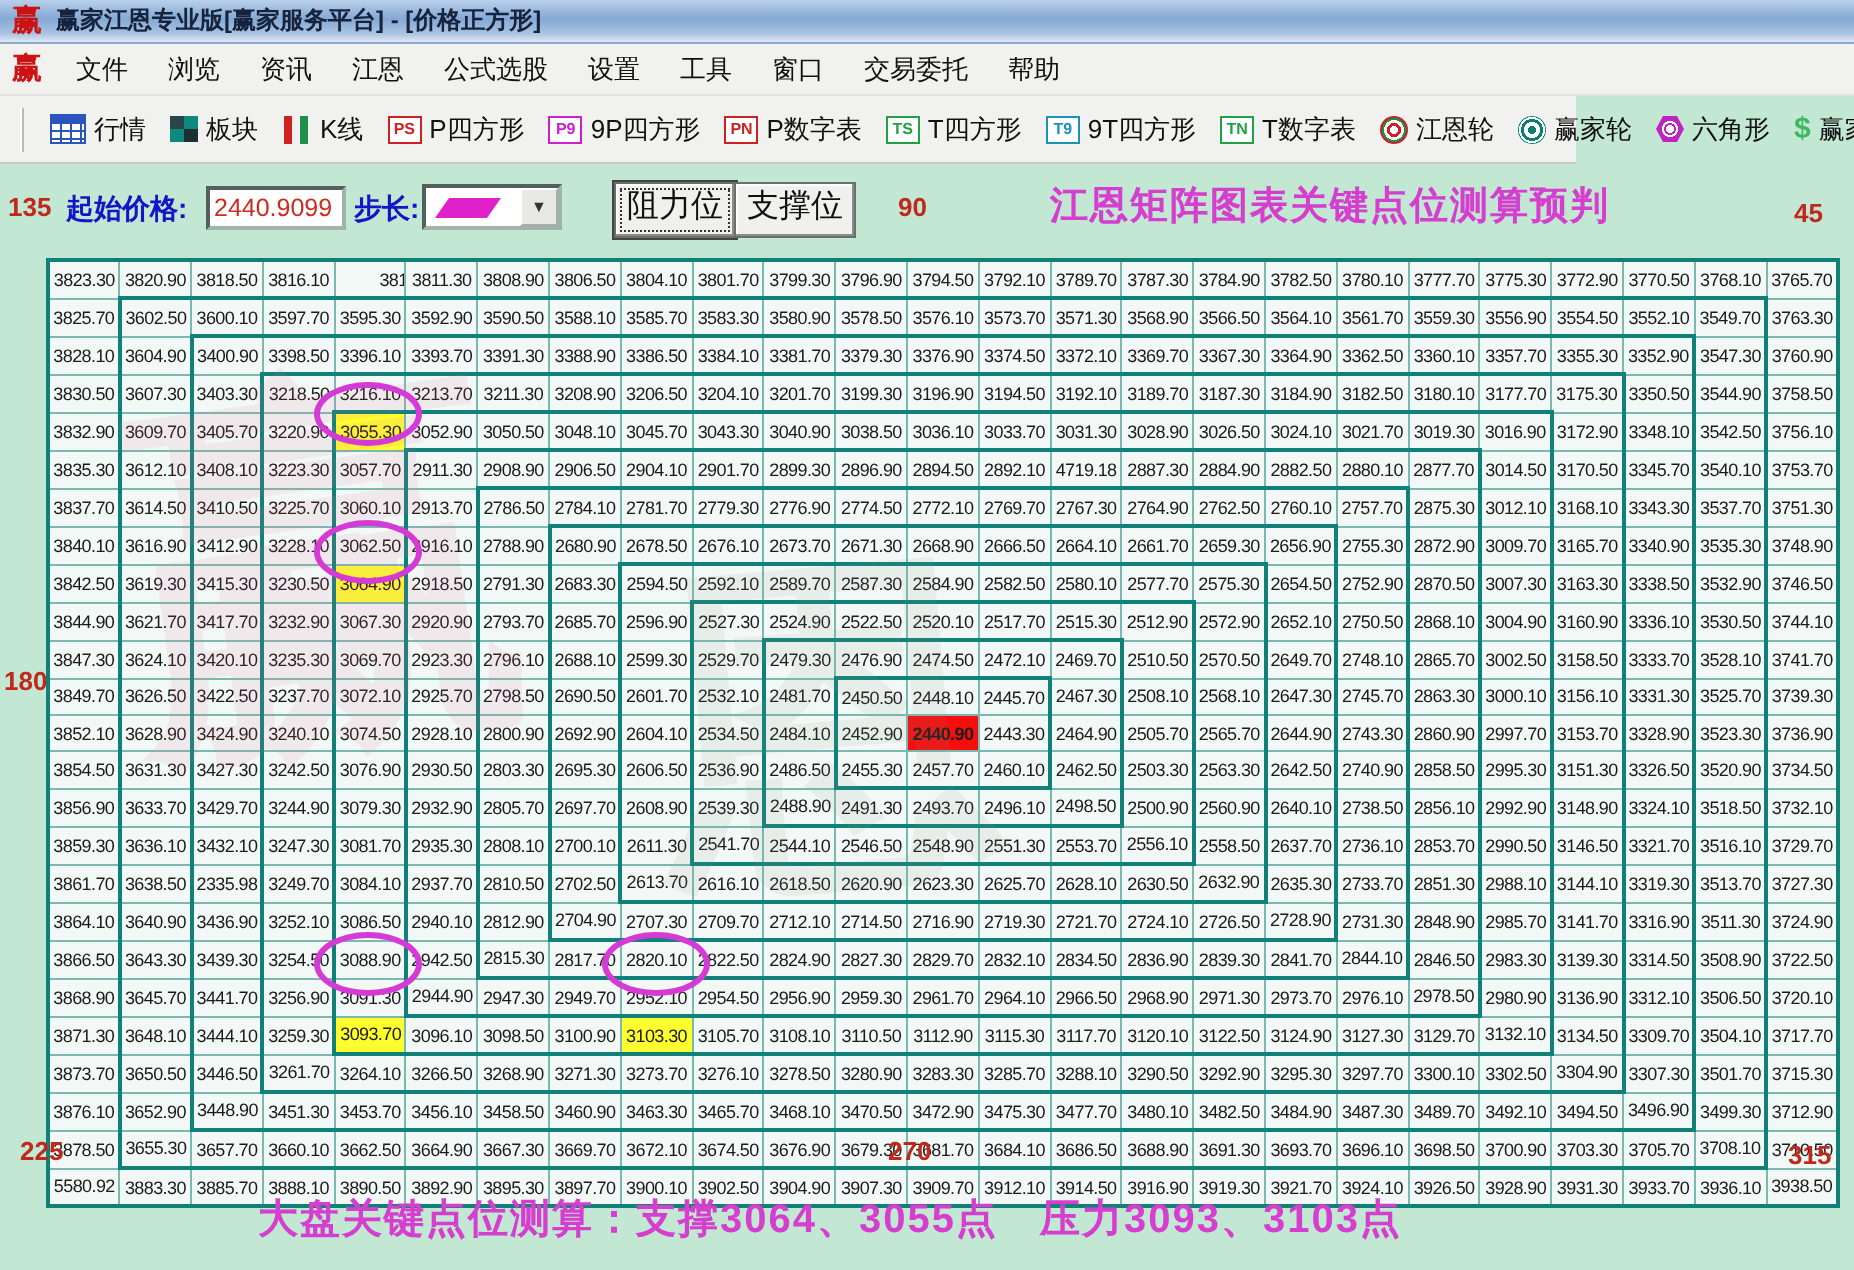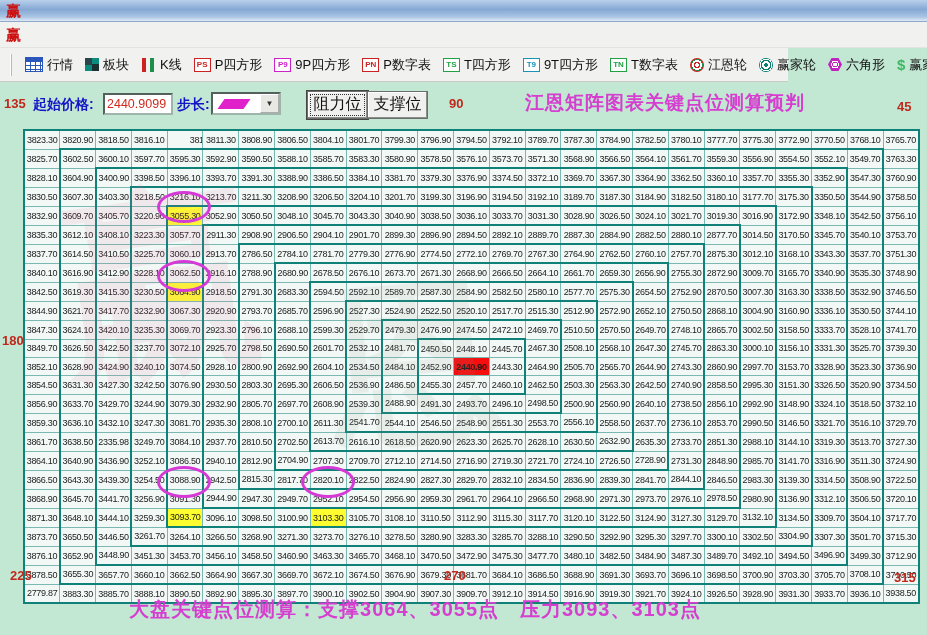--- a/index.html
+++ b/index.html
@@ -64,24 +64,26 @@
   .wm1{left:60px;top:150px;font-size:200px;color:#e86aa8;opacity:0.10;transform:rotate(-8deg);}
   .wm2{left:330px;top:250px;font-size:170px;color:#8a9a96;opacity:0.10;transform:rotate(-5deg);}
   .footer{position:absolute;left:0;top:596px;width:830px;text-align:center;font-size:20px;font-weight:bold;
     color:#d63ed0;letter-spacing:1px;}
 </style>
 </head>
 <body>
 
 <div class="titlebar">
   <span class="logo-glyph">赢</span>
+  <span class="title-text">赢家江恩专业版[赢家服务平台] - [价格正方形]</span>
 </div>
 
 <div class="menubar">
   <span class="logo-glyph">赢</span>
+  <span id="menu-items"><span class="menu-item">文件</span><span class="menu-item">浏览</span><span class="menu-item">资讯</span><span class="menu-item">江恩</span><span class="menu-item">公式选股</span><span class="menu-item">设置</span><span class="menu-item">工具</span><span class="menu-item">窗口</span><span class="menu-item">交易委托</span><span class="menu-item">帮助</span></span>
 </div>
 
 <div class="toolbar">
   <span class="grip"></span>
   <span id="toolbar-items" style="display:flex;align-items:center;">
       <span class="tool-item">
         <span class="ic ic-table"></span>
         <span>行情</span>
       </span>
       <span class="tool-item">
@@ -295,21 +297,21 @@
         <td class="" style="border-width: 1px 1px 1px 2px; border-style: solid; border-color: rgb(121, 185, 177) rgb(121, 185, 177) rgb(121, 185, 177) rgb(16, 129, 120);">3057.70</td>
         <td class="c-red" style="border-width: 2px 1px 1px 2px; border-style: solid; border-color: rgb(16, 129, 120) rgb(121, 185, 177) rgb(121, 185, 177) rgb(16, 129, 120);">2911.30</td>
         <td class="" style="border-width: 2px 1px 1px; border-style: solid; border-color: rgb(16, 129, 120) rgb(121, 185, 177) rgb(121, 185, 177);">2908.90</td>
         <td class="" style="border-width: 2px 1px 1px; border-style: solid; border-color: rgb(16, 129, 120) rgb(121, 185, 177) rgb(121, 185, 177);">2906.50</td>
         <td class="" style="border-width: 2px 1px 1px; border-style: solid; border-color: rgb(16, 129, 120) rgb(121, 185, 177) rgb(121, 185, 177);">2904.10</td>
         <td class="" style="border-width: 2px 1px 1px; border-style: solid; border-color: rgb(16, 129, 120) rgb(121, 185, 177) rgb(121, 185, 177);">2901.70</td>
         <td class="" style="border-width: 2px 1px 1px; border-style: solid; border-color: rgb(16, 129, 120) rgb(121, 185, 177) rgb(121, 185, 177);">2899.30</td>
         <td class="" style="border-width: 2px 1px 1px; border-style: solid; border-color: rgb(16, 129, 120) rgb(121, 185, 177) rgb(121, 185, 177);">2896.90</td>
         <td class="c-mag" style="border-width: 2px 1px 1px; border-style: solid; border-color: rgb(16, 129, 120) rgb(121, 185, 177) rgb(121, 185, 177);">2894.50</td>
         <td class="" style="border-width: 2px 1px 1px; border-style: solid; border-color: rgb(16, 129, 120) rgb(121, 185, 177) rgb(121, 185, 177);">2892.10</td>
-        <td class="" style="border-width: 2px 1px 1px; border-style: solid; border-color: rgb(16, 129, 120) rgb(121, 185, 177) rgb(121, 185, 177);">2889.70</td>
+        <td class="" style="border-width: 2px 1px 1px; border-style: solid; border-color: rgb(16, 129, 120) rgb(121, 185, 177) rgb(121, 185, 177);">4719.18</td>
         <td class="" style="border-width: 2px 1px 1px; border-style: solid; border-color: rgb(16, 129, 120) rgb(121, 185, 177) rgb(121, 185, 177);">2887.30</td>
         <td class="" style="border-width: 2px 1px 1px; border-style: solid; border-color: rgb(16, 129, 120) rgb(121, 185, 177) rgb(121, 185, 177);">2884.90</td>
         <td class="" style="border-width: 2px 1px 1px; border-style: solid; border-color: rgb(16, 129, 120) rgb(121, 185, 177) rgb(121, 185, 177);">2882.50</td>
         <td class="" style="border-width: 2px 1px 1px; border-style: solid; border-color: rgb(16, 129, 120) rgb(121, 185, 177) rgb(121, 185, 177);">2880.10</td>
         <td class="c-red" style="border-width: 2px 2px 1px 1px; border-style: solid; border-color: rgb(16, 129, 120) rgb(16, 129, 120) rgb(121, 185, 177) rgb(121, 185, 177);">2877.70</td>
         <td class="" style="border-width: 1px 2px 1px 1px; border-style: solid; border-color: rgb(121, 185, 177) rgb(16, 129, 120) rgb(121, 185, 177) rgb(121, 185, 177);">3014.50</td>
         <td class="" style="border-width: 1px 2px 1px 1px; border-style: solid; border-color: rgb(121, 185, 177) rgb(16, 129, 120) rgb(121, 185, 177) rgb(121, 185, 177);">3170.50</td>
         <td class="" style="border-width: 1px 2px 1px 1px; border-style: solid; border-color: rgb(121, 185, 177) rgb(16, 129, 120) rgb(121, 185, 177) rgb(121, 185, 177);">3345.70</td>
         <td class="" style="border-width: 1px 2px 1px 1px; border-style: solid; border-color: rgb(121, 185, 177) rgb(16, 129, 120) rgb(121, 185, 177) rgb(121, 185, 177);">3540.10</td>
         <td class="" style="border-width: 1px 2px 1px 1px; border-style: solid; border-color: rgb(121, 185, 177) rgb(16, 129, 120) rgb(121, 185, 177) rgb(121, 185, 177);">3753.70</td>
@@ -794,21 +796,21 @@
         <td class="" style="border-width: 1px 1px 2px; border-style: solid; border-color: rgb(121, 185, 177) rgb(121, 185, 177) rgb(16, 129, 120);">3693.70</td>
         <td class="" style="border-width: 1px 1px 2px; border-style: solid; border-color: rgb(121, 185, 177) rgb(121, 185, 177) rgb(16, 129, 120);">3696.10</td>
         <td class="" style="border-width: 1px 1px 2px; border-style: solid; border-color: rgb(121, 185, 177) rgb(121, 185, 177) rgb(16, 129, 120);">3698.50</td>
         <td class="" style="border-width: 1px 1px 2px; border-style: solid; border-color: rgb(121, 185, 177) rgb(121, 185, 177) rgb(16, 129, 120);">3700.90</td>
         <td class="" style="border-width: 1px 1px 2px; border-style: solid; border-color: rgb(121, 185, 177) rgb(121, 185, 177) rgb(16, 129, 120);">3703.30</td>
         <td class="" style="border-width: 1px 1px 2px; border-style: solid; border-color: rgb(121, 185, 177) rgb(121, 185, 177) rgb(16, 129, 120);">3705.70</td>
         <td class="c-red" style="border-width: 1px 2px 2px 1px; border-style: solid; border-color: rgb(121, 185, 177) rgb(16, 129, 120) rgb(16, 129, 120) rgb(121, 185, 177);">3708.10</td>
         <td class="" style="border-width: 1px 2px 1px 1px; border-style: solid; border-color: rgb(121, 185, 177) rgb(16, 129, 120) rgb(121, 185, 177) rgb(121, 185, 177);">3710.50</td>
       </tr>
       <tr>
-        <td class="c-red" style="border-width: 1px 1px 2px 2px; border-style: solid; border-color: rgb(121, 185, 177) rgb(121, 185, 177) rgb(16, 129, 120) rgb(16, 129, 120);">2779.87</td>
+        <td class="c-red" style="border-width: 1px 1px 2px 2px; border-style: solid; border-color: rgb(121, 185, 177) rgb(121, 185, 177) rgb(16, 129, 120) rgb(16, 129, 120);">5580.92</td>
         <td class="" style="border-width: 1px 1px 2px; border-style: solid; border-color: rgb(121, 185, 177) rgb(121, 185, 177) rgb(16, 129, 120);">3883.30</td>
         <td class="" style="border-width: 1px 1px 2px; border-style: solid; border-color: rgb(121, 185, 177) rgb(121, 185, 177) rgb(16, 129, 120);">3885.70</td>
         <td class="" style="border-width: 1px 1px 2px; border-style: solid; border-color: rgb(121, 185, 177) rgb(121, 185, 177) rgb(16, 129, 120);">3888.10</td>
         <td class="" style="border-width: 1px 1px 2px; border-style: solid; border-color: rgb(121, 185, 177) rgb(121, 185, 177) rgb(16, 129, 120);">3890.50</td>
         <td class="" style="border-width: 1px 1px 2px; border-style: solid; border-color: rgb(121, 185, 177) rgb(121, 185, 177) rgb(16, 129, 120);">3892.90</td>
         <td class="c-red" style="border-width: 1px 1px 2px; border-style: solid; border-color: rgb(121, 185, 177) rgb(121, 185, 177) rgb(16, 129, 120);">3895.30</td>
         <td class="" style="border-width: 1px 1px 2px; border-style: solid; border-color: rgb(121, 185, 177) rgb(121, 185, 177) rgb(16, 129, 120);">3897.70</td>
         <td class="" style="border-width: 1px 1px 2px; border-style: solid; border-color: rgb(121, 185, 177) rgb(121, 185, 177) rgb(16, 129, 120);">3900.10</td>
         <td class="" style="border-width: 1px 1px 2px; border-style: solid; border-color: rgb(121, 185, 177) rgb(121, 185, 177) rgb(16, 129, 120);">3902.50</td>
         <td class="" style="border-width: 1px 1px 2px; border-style: solid; border-color: rgb(121, 185, 177) rgb(121, 185, 177) rgb(16, 129, 120);">3904.90</td>

